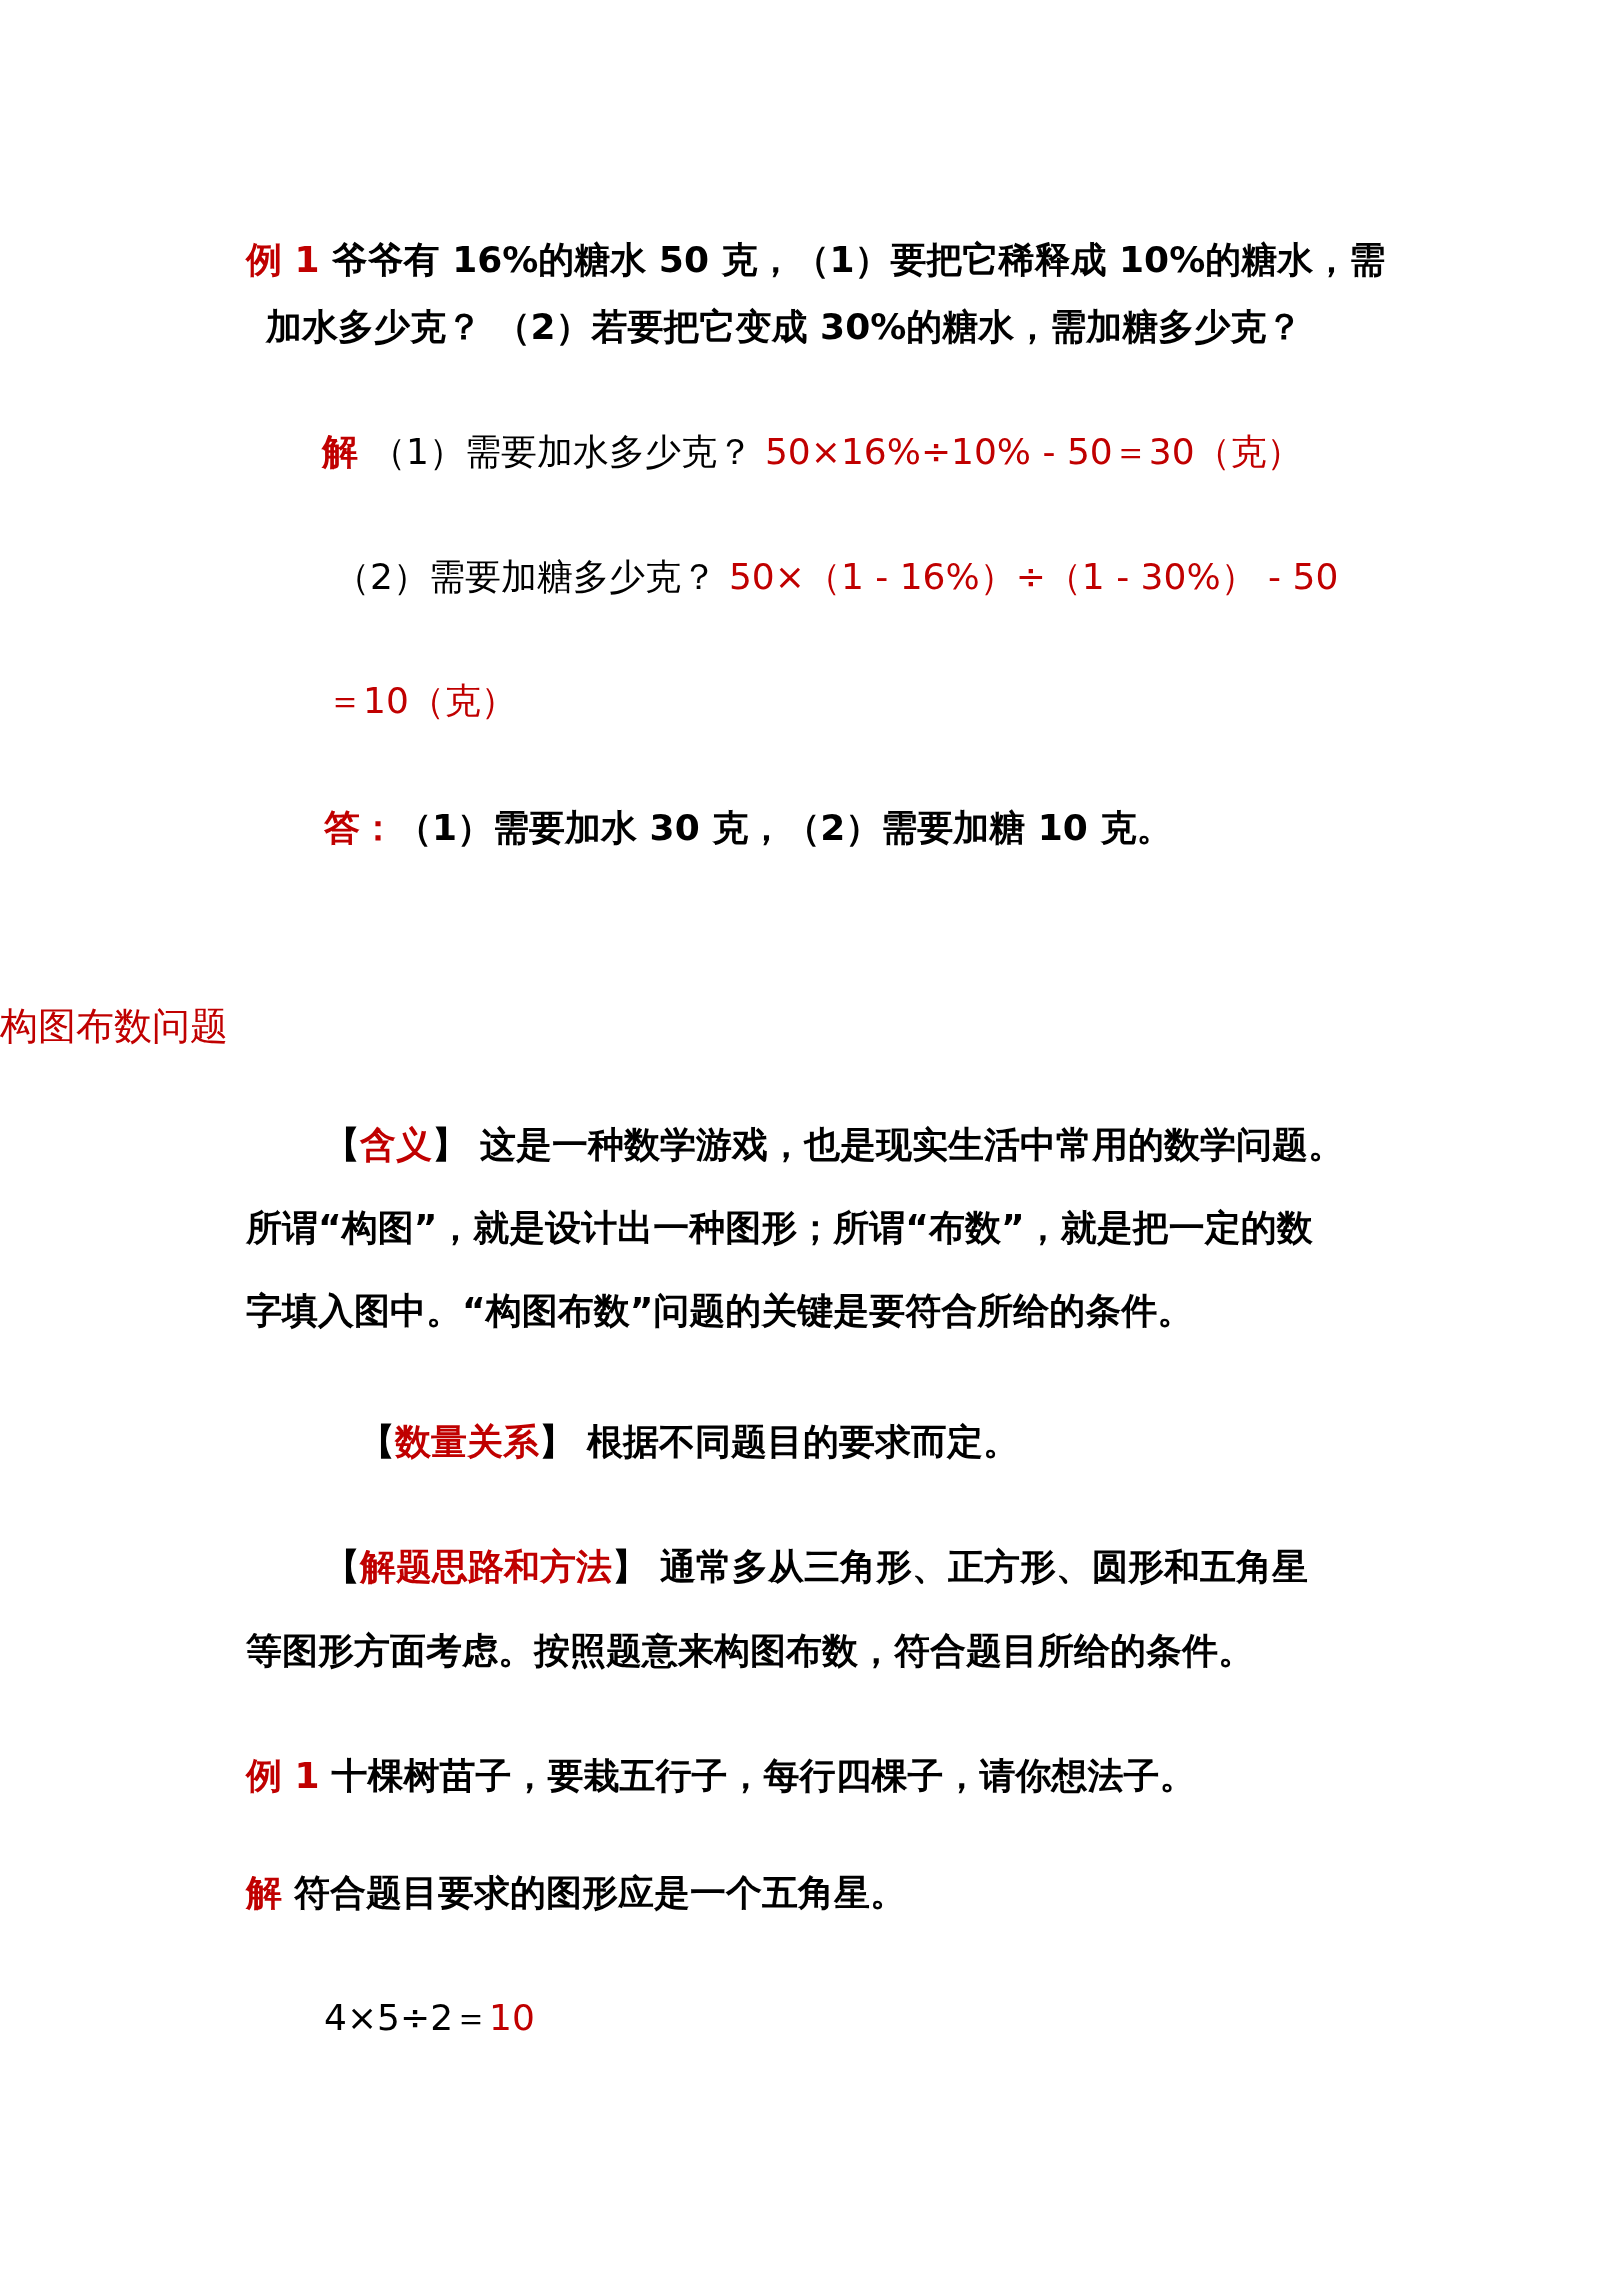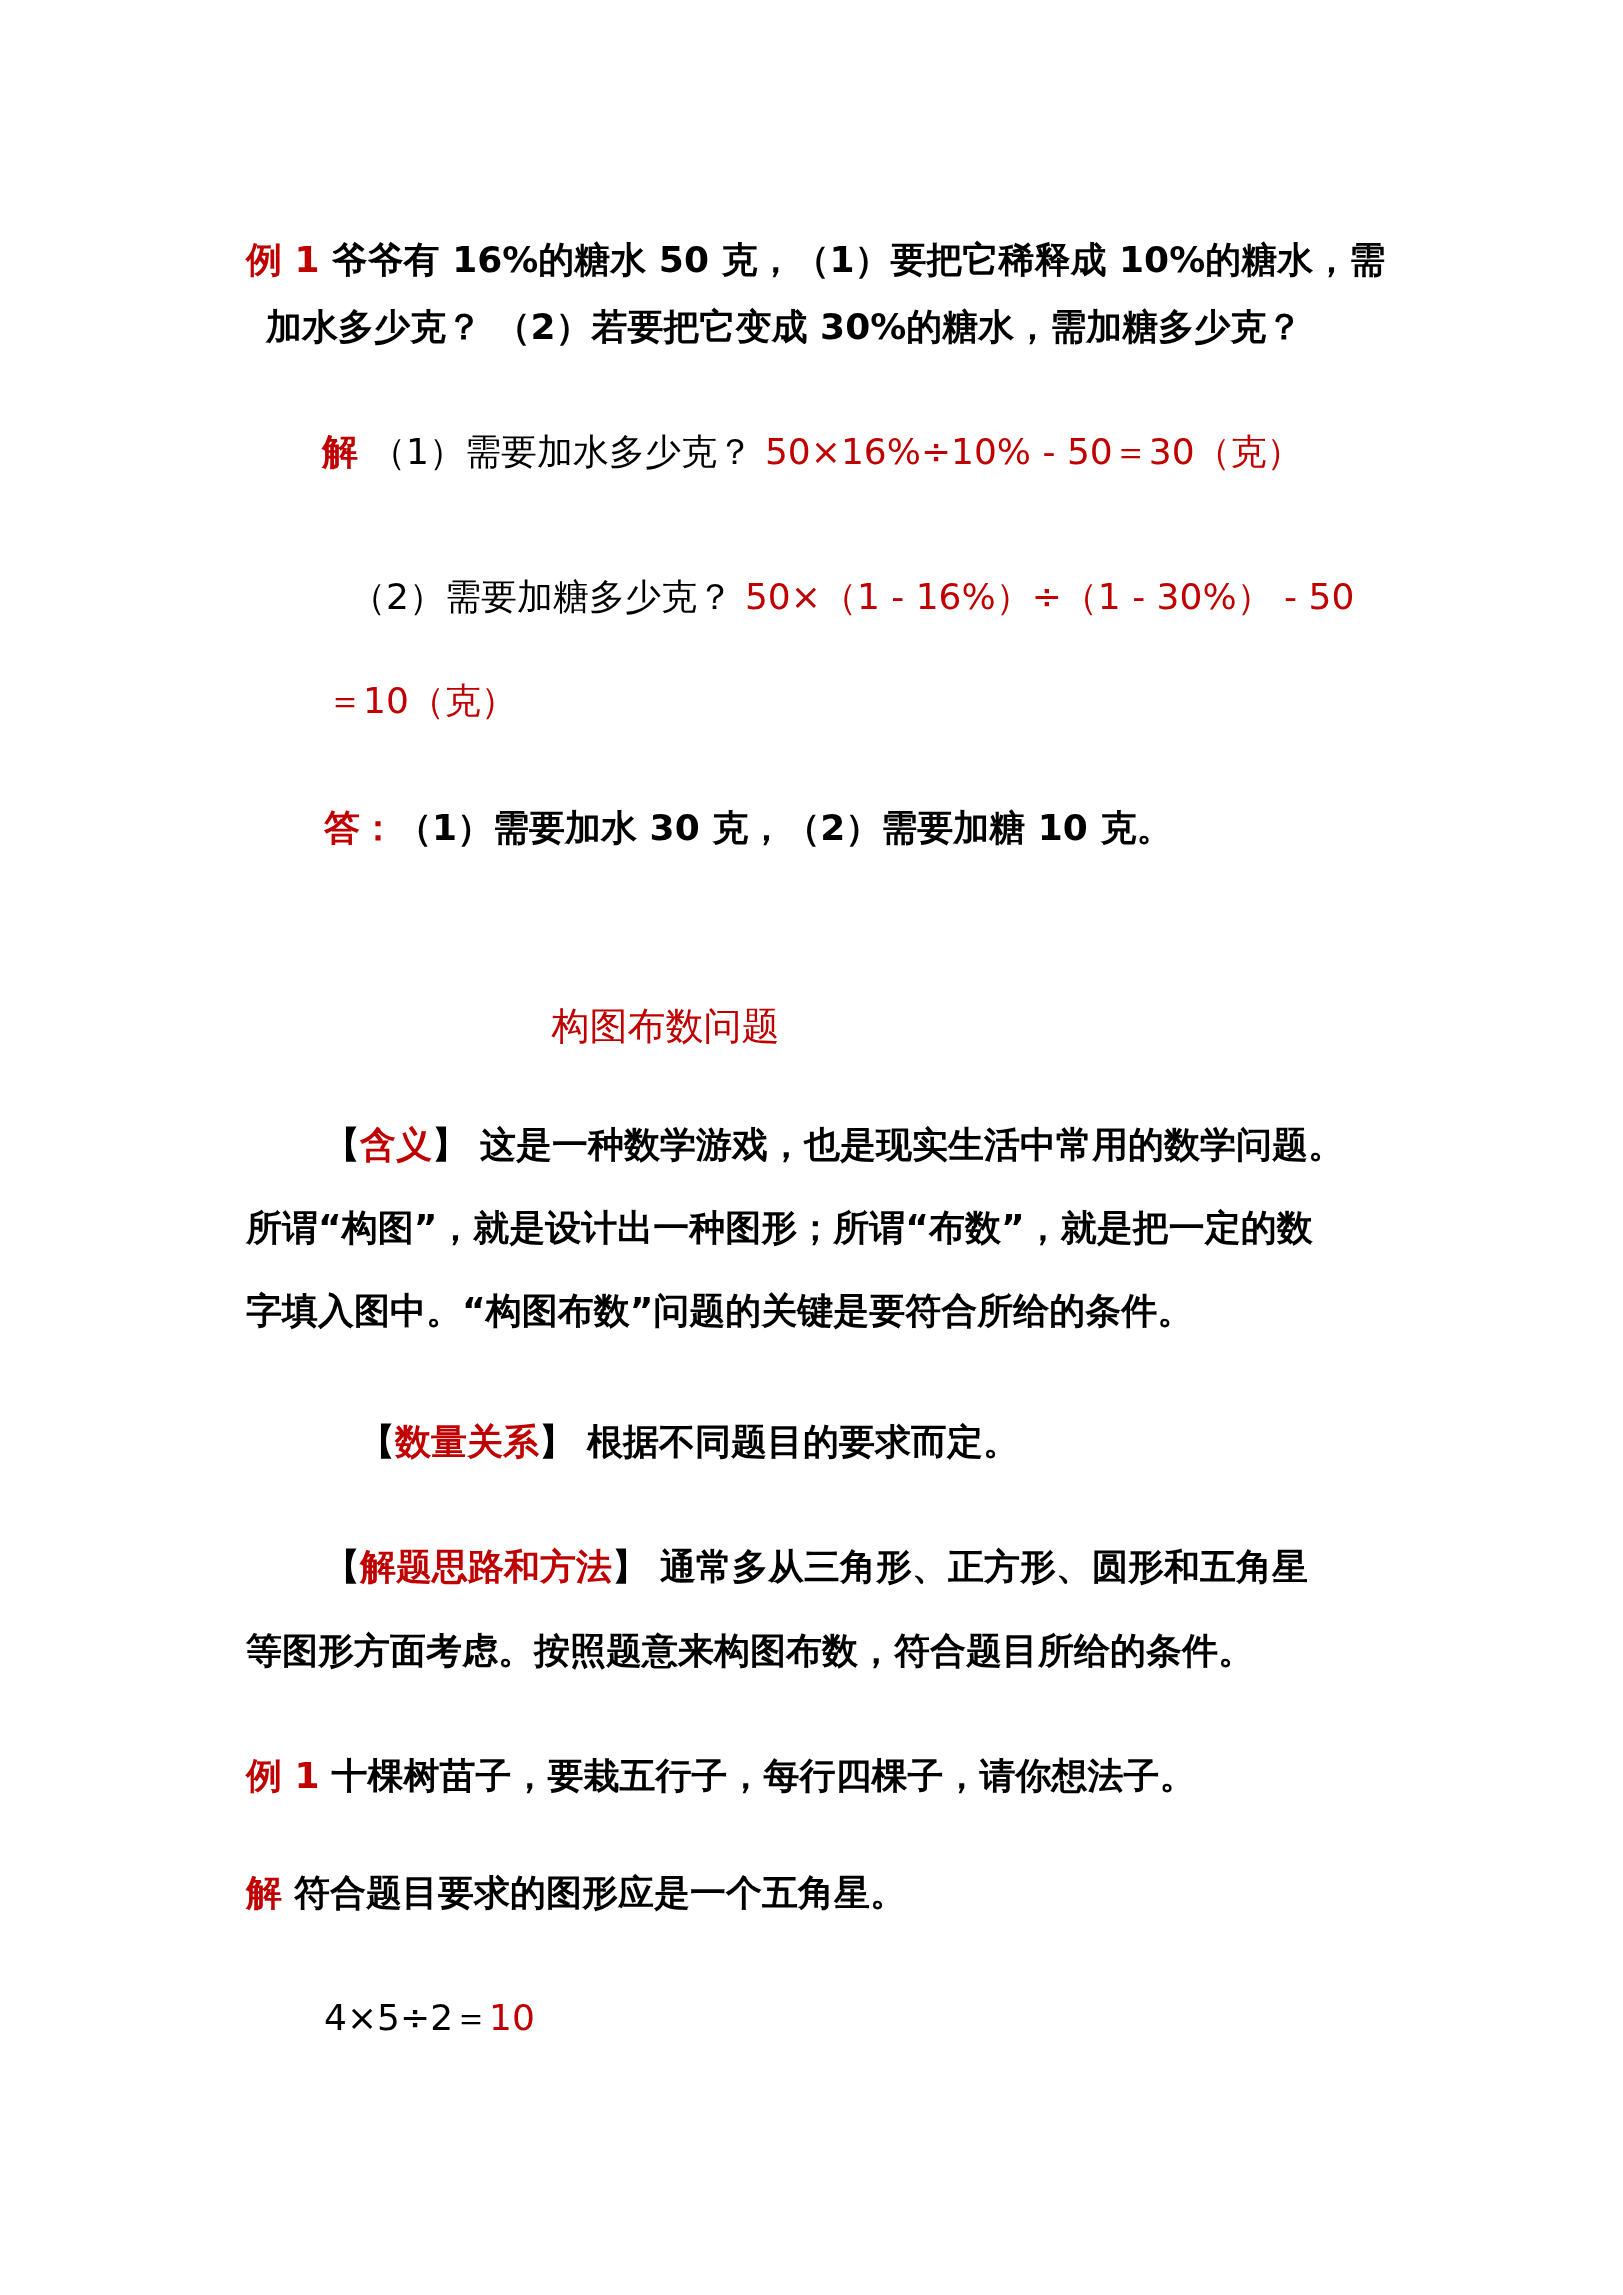--- a/index.html
+++ b/index.html
@@ -13,41 +13,41 @@
     left: 246px;
     font-size: 36px;
     line-height: 48px;
     white-space: nowrap;
     letter-spacing: 0px;
   }
   .bold { font-weight: bold; }
   .red { color: #C00000; }
   .indent1 { left: 322px; }
   .title {
-    position: absolute; left: 0; width: 1331px; text-align: center;
+    position: absolute; left: 0; width: 1331px; text-align: left;
     font-family: "DejaVu Serif", "Liberation Serif", serif;
     font-size: 38px; line-height: 48px; color: #C00000;
   }
   .gap-s { display: inline-block; width: 12px; }
 </style>
 </head>
 <body>
 
 <div class="line bold" style="top:236px;">
   <span class="red">例 1</span><span class="gap-s"></span><span>爷爷有 16%的糖水 50 克，（1）要把它稀释成 10%的糖水，需</span>
 </div>
 <div class="line bold" style="top:303px;margin-left:20px;">
   <span>加水多少克？ （2）若要把它变成 30%的糖水，需加糖多少克？</span>
 </div>
 
 <div class="line indent1" style="top:428px;">
   <span class="red bold">解</span><span class="gap-s"></span><span>（1）需要加水多少克？</span><span class="gap-s"></span><span class="red">50×16%÷10% - 50＝30（克）</span>
 </div>
 
-<div class="line" style="top:553px; left:350px;margin-top:20px;">
+<div class="line" style="top:553px; left:334px;">
   <span>（2）需要加糖多少克？</span><span class="gap-s"></span><span class="red">50×（1 - 16%）÷（1 - 30%） - 50</span>
 </div>
 
 <div class="line red" style="top:677px; left:327px;">＝10（克）</div>
 
 <div class="line bold" style="top:804px; left:324px;">
   <span class="red">答：</span><span>（1）需要加水 30 克，（2）需要加糖 10 克。</span>
 </div>
 
 <div class="title" style="top:1002px;">构图布数问题</div>

